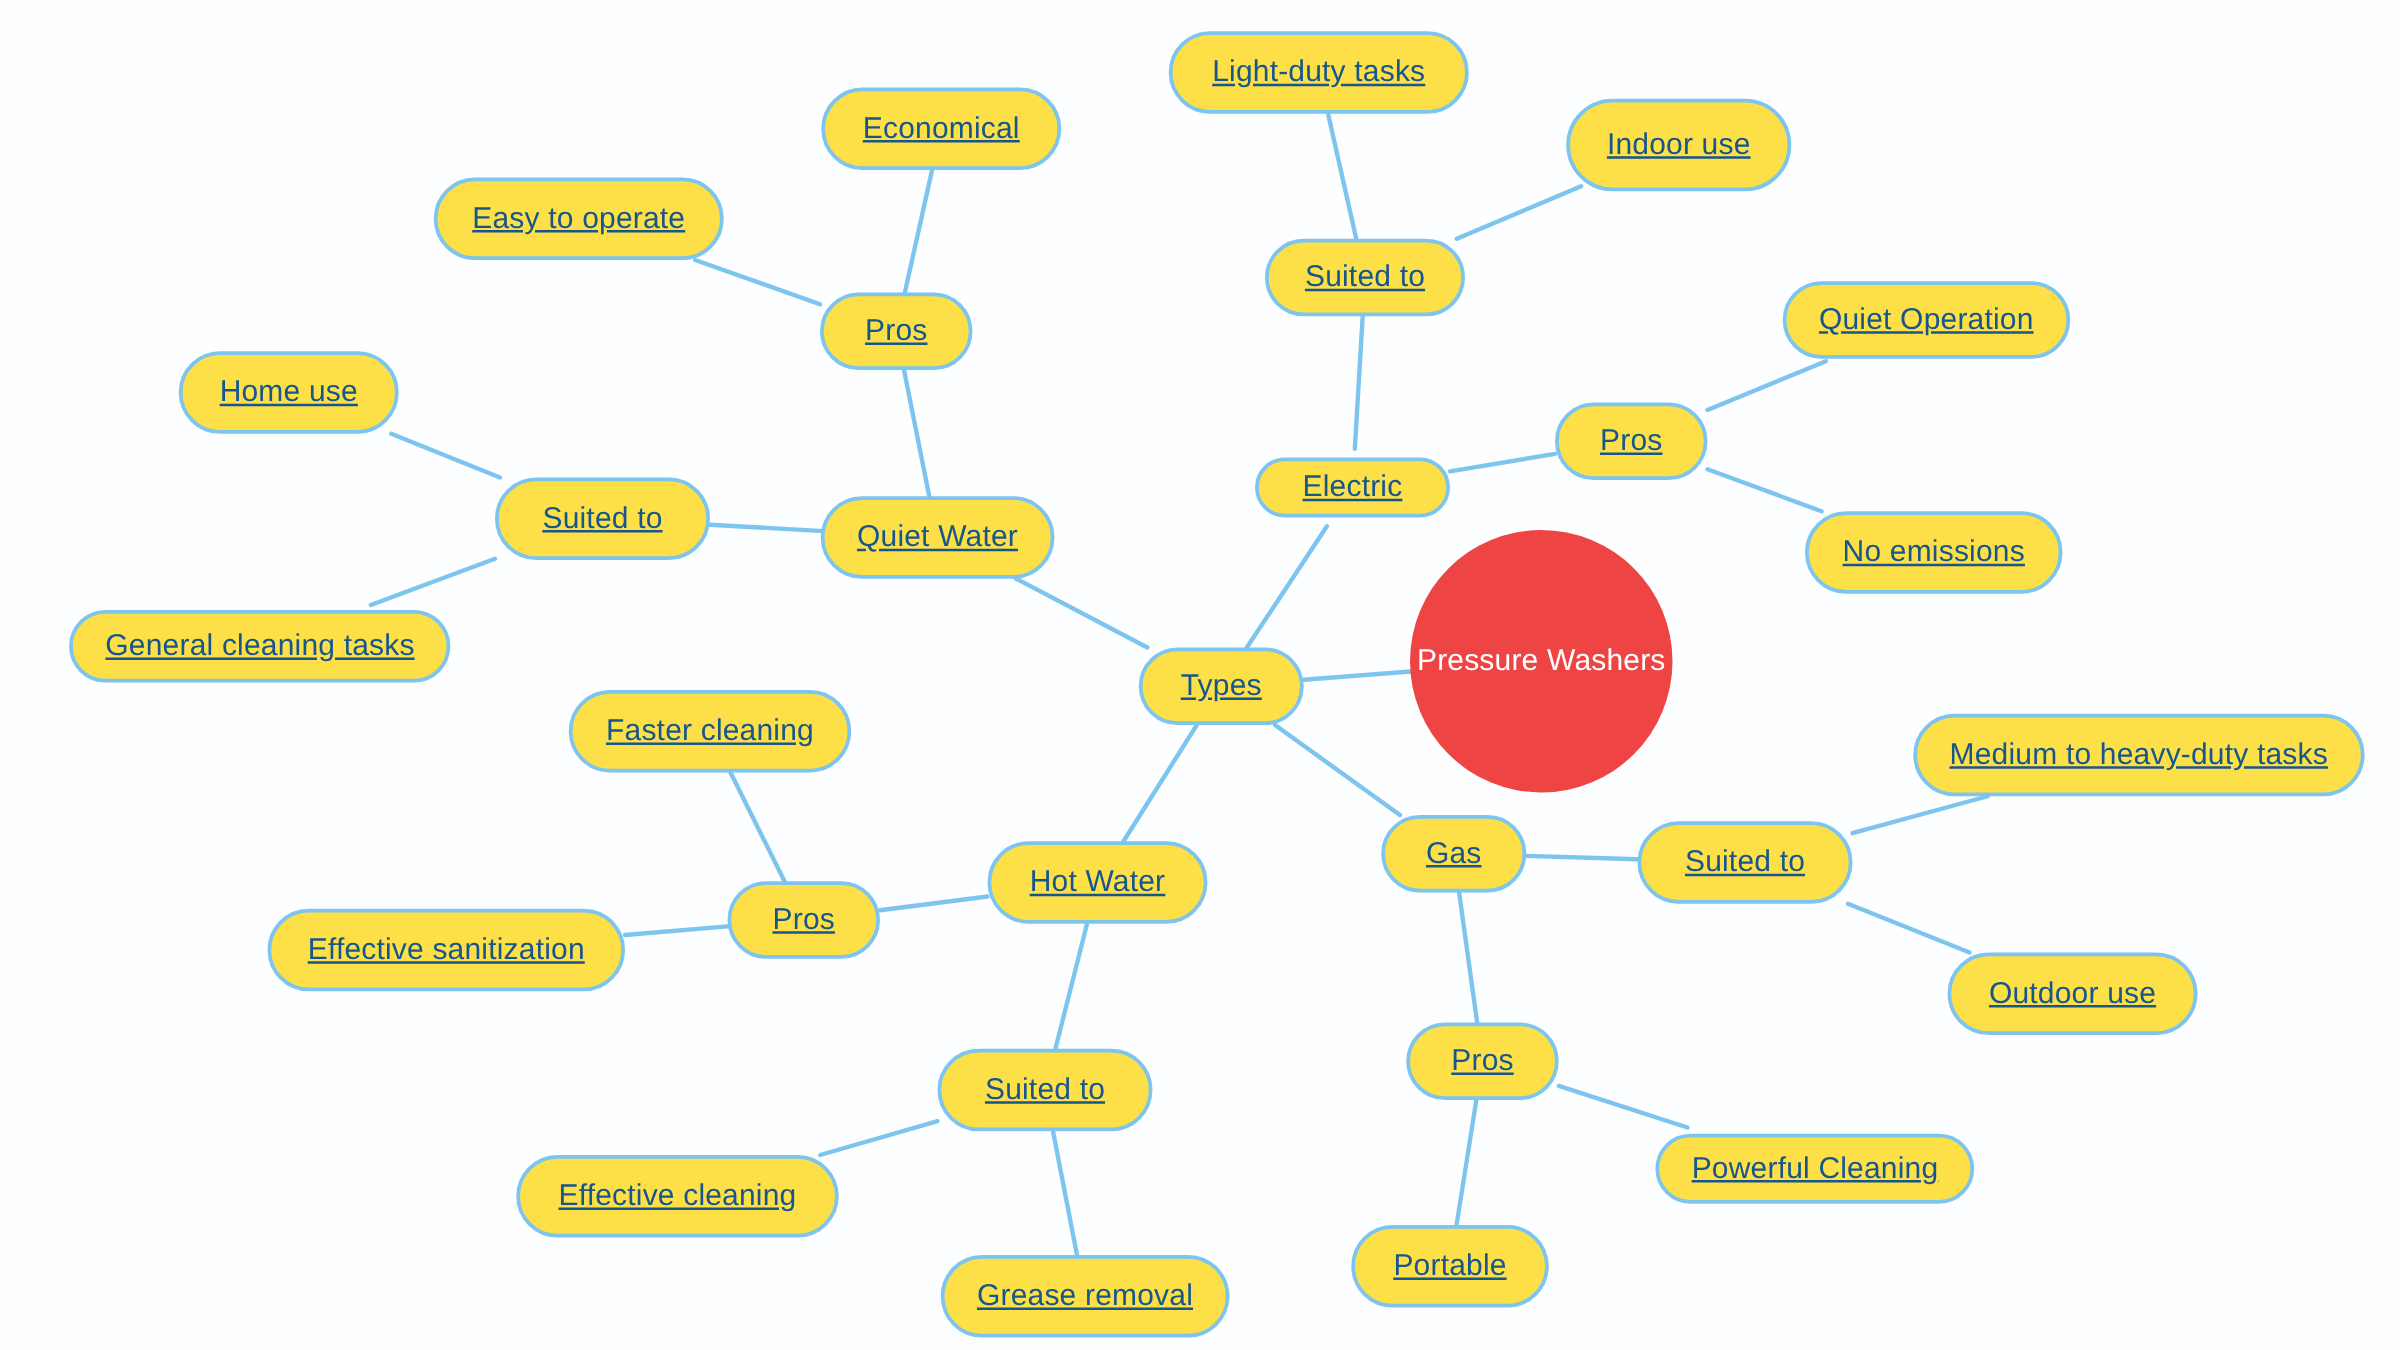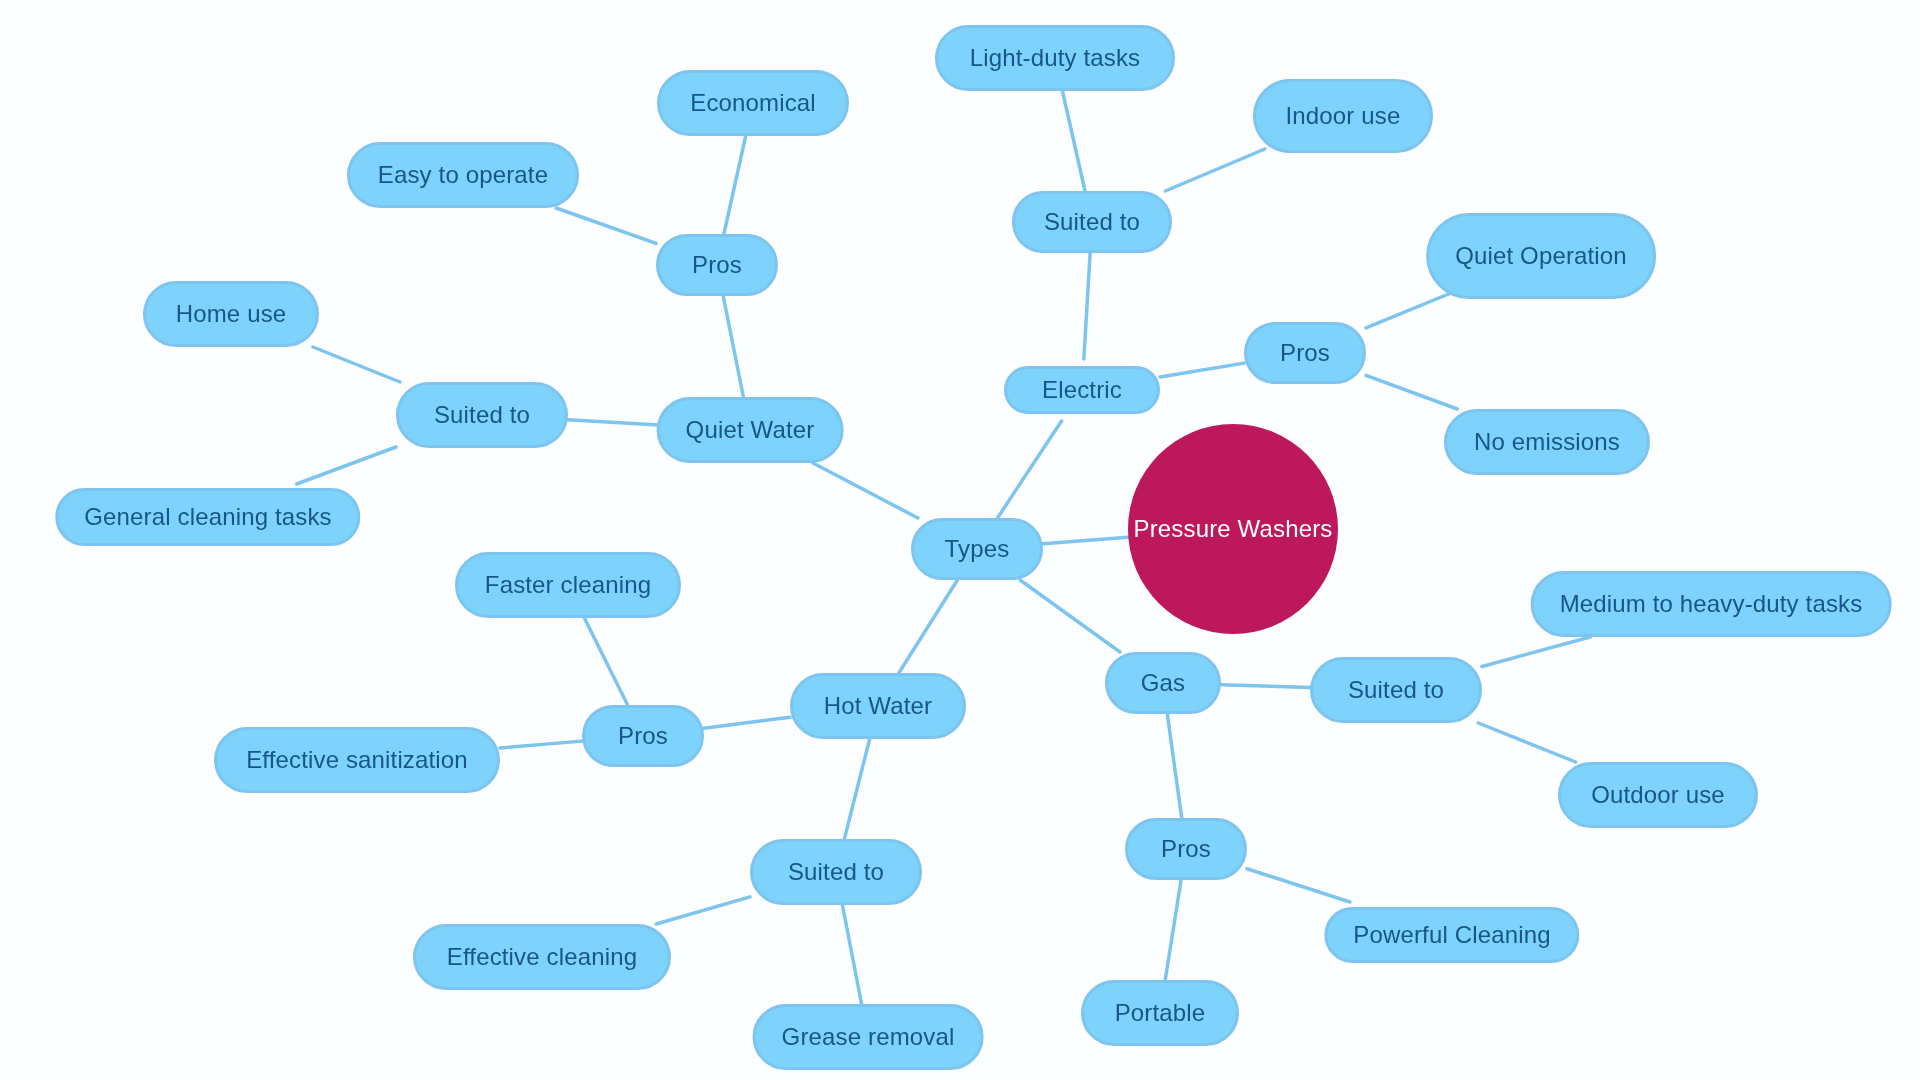--- a/index.html
+++ b/index.html
@@ -25,30 +25,31 @@
   .node {
     position: absolute;
     box-sizing: border-box;
     display: flex;
     align-items: center;
     justify-content: center;
     white-space: nowrap;
     transform: translate(-50%, -50%);
   }
   .node.pill {
-    background: #7dd3fc;
+    background: #fde047;
     border: 3px solid #7dc4ee;
     border-radius: 999px;
     color: #17568c;
     font-size: 24px;
     letter-spacing: 0.15px;
     padding: 0 26px;
+    text-decoration: underline;
   }
   .node.root {
-    background: #be185d;
+    background: #ef4444;
     border: none;
     border-radius: 50%;
     color: #ffffff;
     font-size: 24px;
     letter-spacing: 0.15px;
   }
 </style>
 </head>
 <body>
 
@@ -85,21 +86,21 @@
       <line x1="842.4" y1="905" x2="861.6" y2="1004" stroke="#7dc4ee" stroke-width="3.5" stroke-linecap="round"></line>
     </svg>
   <div id="node-layer">
       <div class="node root" style="left: 1233px; top: 529px; height: 210px; width: 210px;">Pressure Washers</div>
       <div class="node pill" style="left: 977px; top: 549px; height: 62px; min-width: 132px;">Types</div>
       <div class="node pill" style="left: 1082px; top: 390px; height: 48px; min-width: 156px;">Electric</div>
       <div class="node pill" style="left: 1092px; top: 222px; height: 62px; min-width: 160px;">Suited to</div>
       <div class="node pill" style="left: 1055px; top: 58px; height: 66px; min-width: 240px;">Light-duty tasks</div>
       <div class="node pill" style="left: 1343px; top: 116px; height: 74px; min-width: 180px;">Indoor use</div>
       <div class="node pill" style="left: 1305px; top: 353px; height: 62px; min-width: 122px;">Pros</div>
-      <div class="node pill" style="left: 1541px; top: 256px; height: 86px; min-width: 204px; text-align: center;">Quiet Operation</div>
+      <div class="node pill" style="left: 1541px; top: 256px; height: 62px; min-width: 204px; text-align: center;">Quiet Operation</div>
       <div class="node pill" style="left: 1547px; top: 442px; height: 66px; min-width: 206px;">No emissions</div>
       <div class="node pill" style="left: 1163px; top: 683px; height: 62px; min-width: 116px;">Gas</div>
       <div class="node pill" style="left: 1396px; top: 690px; height: 66px; min-width: 172px;">Suited to</div>
       <div class="node pill" style="left: 1711px; top: 604px; height: 66px; min-width: 358px;">Medium to heavy-duty tasks</div>
       <div class="node pill" style="left: 1658px; top: 795px; height: 66px; min-width: 200px;">Outdoor use</div>
       <div class="node pill" style="left: 1186px; top: 849px; height: 62px; min-width: 122px;">Pros</div>
       <div class="node pill" style="left: 1452px; top: 935px; height: 56px; min-width: 252px;">Powerful Cleaning</div>
       <div class="node pill" style="left: 1160px; top: 1013px; height: 66px; min-width: 158px;">Portable</div>
       <div class="node pill" style="left: 750px; top: 430px; height: 66px; min-width: 182px;">Quiet Water</div>
       <div class="node pill" style="left: 482px; top: 415px; height: 66px; min-width: 172px;">Suited to</div>

